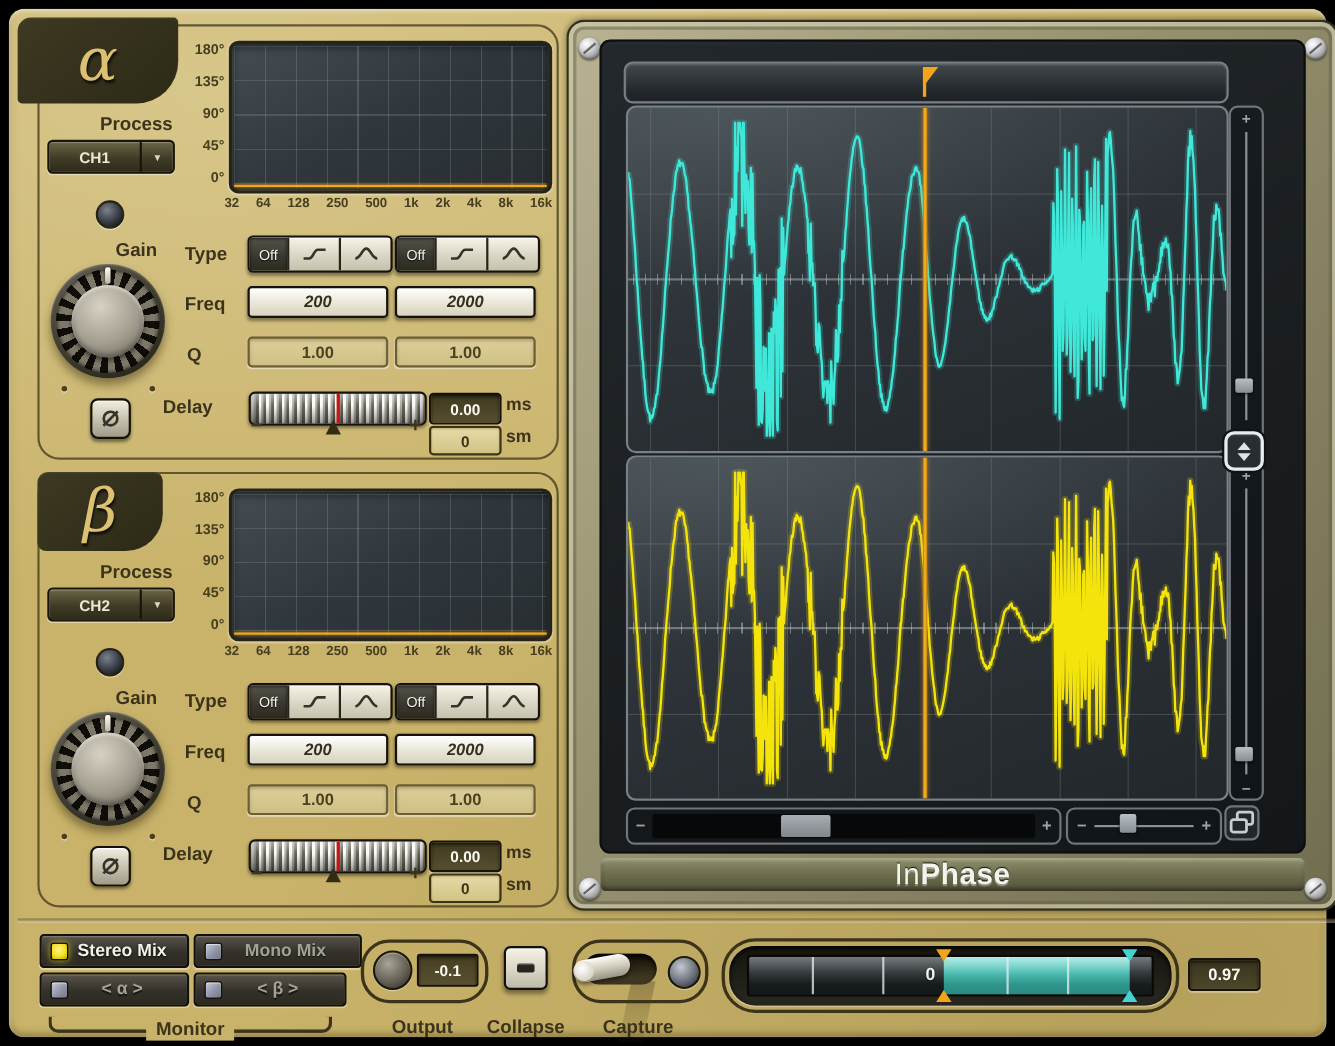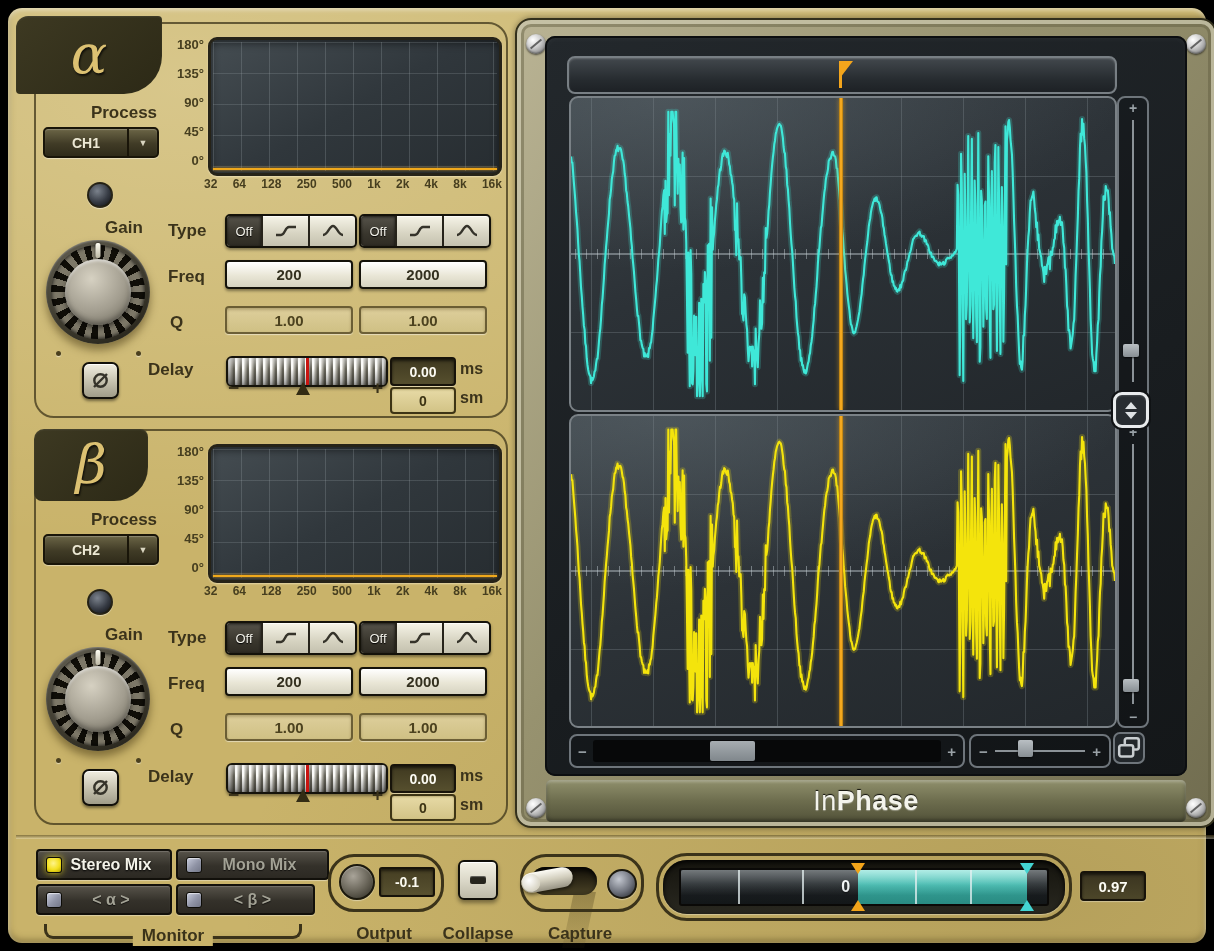--- a/index.html
+++ b/index.html
@@ -36,21 +36,21 @@
   .type-label{left:132px;top:197px}
   .typegroup{position:absolute;top:190px;height:30px;width:128px;display:flex;border:2px solid #14120a;border-radius:5px;background:linear-gradient(180deg,#f6f4e8,#d6d3c1 60%,#c4c1af);box-shadow:0 2px 3px rgba(0,0,0,.4),inset 0 1px 0 rgba(255,255,255,.8);overflow:hidden;}
   .tg1{left:189px}.tg2{left:323px}
   .tseg{flex:1;display:flex;align-items:center;justify-content:center;border:none;border-right:2px solid #26231a;background:transparent;padding:0;font-family:inherit;cursor:pointer;}
   .tseg:last-child{border-right:none}
   .tseg.off{flex:0 0 36px;font-weight:normal;font-size:13px;color:#f2f1e8;background:linear-gradient(180deg,#56534a,#39362d 60%,#2e2b23);text-shadow:0 1px 1px #000;box-shadow:inset 0 1px 3px rgba(0,0,0,.7);}
   .t-icon{stroke:#35332a;stroke-width:2.4;fill:none;}
   .freq-label{left:132px;top:243px}
   .q-label{left:134px;top:289px}
   .field{position:absolute;width:128px;height:29px;border-radius:4px;border:2px solid #14120a;font-weight:bold;font-size:15px;display:flex;align-items:center;justify-content:center;font-family:inherit;cursor:pointer;padding:0;}
-  .field.freq{background:linear-gradient(180deg,#ffffff,#e9e6d6 55%,#d6d3c1);color:#33301f;box-shadow:0 2px 3px rgba(0,0,0,.4),inset 0 1px 0 #fff;top:236px;}
+  .field.freq{background:linear-gradient(180deg,#ffffff,#e9e6d6 55%,#d6d3c1);color:#33301f;box-shadow:0 2px 3px rgba(0,0,0,.4),inset 0 1px 0 #fff;top:236px;font-style:italic;}
   .field.q{background:linear-gradient(180deg,#decf9c,#cfc084);color:#4c421f;border-color:rgba(80,68,30,.8);box-shadow:inset 0 2px 3px rgba(96,80,34,.35),0 1px 1px rgba(255,255,255,.5);top:282px;height:28px;}
   .f1{left:189px}.f2{left:323px}
   .delay-label{left:112px;top:336px}
   .delay-slider{position:absolute;left:190px;top:332px;width:158px;height:27px;border:2px solid #15130b;border-radius:6px;background:repeating-linear-gradient(to right,#fbfbf8 0 2px,#a8a69c 3px 4px,#5f5d52 5px 7px);box-shadow:0 2px 3px rgba(0,0,0,.4),inset 6px 0 6px -4px rgba(0,0,0,.5),inset -6px 0 6px -4px rgba(0,0,0,.5);overflow:hidden;cursor:pointer;}
   .delay-slider::before{content:"";position:absolute;inset:0;background:linear-gradient(180deg,rgba(255,255,255,.5),rgba(255,255,255,.05) 40%,rgba(0,0,0,.38));}
   .redline{position:absolute;left:50%;top:0;bottom:0;width:3px;margin-left:-1.5px;background:#c91410;}
   .minus,.plus{position:absolute;font-weight:bold;font-size:19px;color:#3b331b;}
   .minus{left:192px;top:353px}.plus{left:336px;top:353px}
   .pointer{position:absolute;left:260px;top:358px;width:0;height:0;border-left:7px solid transparent;border-right:7px solid transparent;border-bottom:13px solid #332c14;}
   .ms-box{position:absolute;left:354px;top:333px;width:62px;height:25px;border:2px solid #17130a;border-radius:4px;background:linear-gradient(180deg,#3f3920,#564f2e);color:#fbfaf2;font-weight:bold;font-size:14px;display:flex;align-items:center;justify-content:center;box-shadow:inset 0 2px 3px rgba(0,0,0,.6),0 1px 1px rgba(255,255,255,.4);cursor:text;}
@@ -91,21 +91,21 @@
   .hs-minus,.hs-plus{position:absolute;top:50%;transform:translateY(-50%);color:#9aa2a7;font-weight:bold;font-size:15px;}
   .hs-minus{left:7px}.hs-plus{right:7px}
   .hs-track{position:absolute;left:22px;right:22px;top:4px;bottom:4px;background:#070809;border-radius:3px;}
   .hs-thumb{position:absolute;top:1px;bottom:1px;border-radius:2px;background:linear-gradient(180deg,#a7adb1,#80878c);cursor:grab;}
   .hzoom{position:absolute;left:424px;top:698px;width:138px;height:30px;border:2px solid #6e757b;border-radius:8px;background:rgba(15,18,20,.35);cursor:pointer;}
   .hz-minus,.hz-plus{position:absolute;top:50%;transform:translateY(-50%);color:#9aa2a7;font-weight:bold;font-size:15px;}
   .hz-minus{left:8px}.hz-plus{right:8px}
   .hz-line{position:absolute;left:24px;right:24px;top:50%;height:2px;margin-top:-1px;background:#8b9297;}
   .hz-thumb{position:absolute;top:4px;width:15px;height:17px;border-radius:2px;background:linear-gradient(180deg,#b9bfc3,#878e93);box-shadow:0 1px 2px rgba(0,0,0,.7);cursor:grab;}
   .copy-btn{position:absolute;left:568px;top:696px;width:32px;height:32px;border:2px solid #6e757b;border-radius:7px;background:#22272b;cursor:pointer;padding:0;}
-  .brand-bar{position:absolute;left:29px;right:29px;top:760px;height:42px;border-radius:5px;background:linear-gradient(180deg,#90906c,#6d6d4e 50%,#525239);box-shadow:inset 0 2px 3px rgba(255,255,255,.28),inset 0 -2px 4px rgba(0,0,0,.45);display:flex;align-items:center;justify-content:center;}
+  .brand-bar{position:absolute;left:29px;right:29px;top:760px;height:30px;border-radius:5px;background:linear-gradient(180deg,#90906c,#6d6d4e 50%,#525239);box-shadow:inset 0 2px 3px rgba(255,255,255,.28),inset 0 -2px 4px rgba(0,0,0,.45);display:flex;align-items:center;justify-content:center;}
   .brand{font-size:27px;color:#f4f4ec;text-shadow:0 -1px 1px rgba(0,0,0,.9),0 1px 1px rgba(255,255,255,.35);letter-spacing:.5px;}
   .b-reg{font-weight:normal}.b-bold{font-weight:bold}
   
   .divider{position:absolute;left:8px;top:827px;width:1198px;height:4px;background:linear-gradient(180deg,rgba(77,64,26,.55),rgba(255,248,218,.4));}
   .mon-btn{position:absolute;border:2px solid #12100b;border-radius:4px;background:linear-gradient(180deg,#57534a,#34312a 55%,#2c2923);box-shadow:0 1px 1px rgba(255,255,255,.4),inset 0 1px 1px rgba(255,255,255,.18);display:flex;align-items:center;justify-content:center;padding:0;font-family:Liberation Sans, sans-serif;cursor:pointer;}
   .mon-1{left:28px;top:841px;width:136px;height:31px}
   .mon-2{left:168px;top:841px;width:153px;height:31px}
   .mon-3{left:28px;top:876px;width:136px;height:31px}
   .mon-4{left:168px;top:876px;width:139px;height:31px}
   .mled{position:absolute;left:8px;width:14px;height:14px;border-radius:3px;border:1px solid #0d0c07;}

